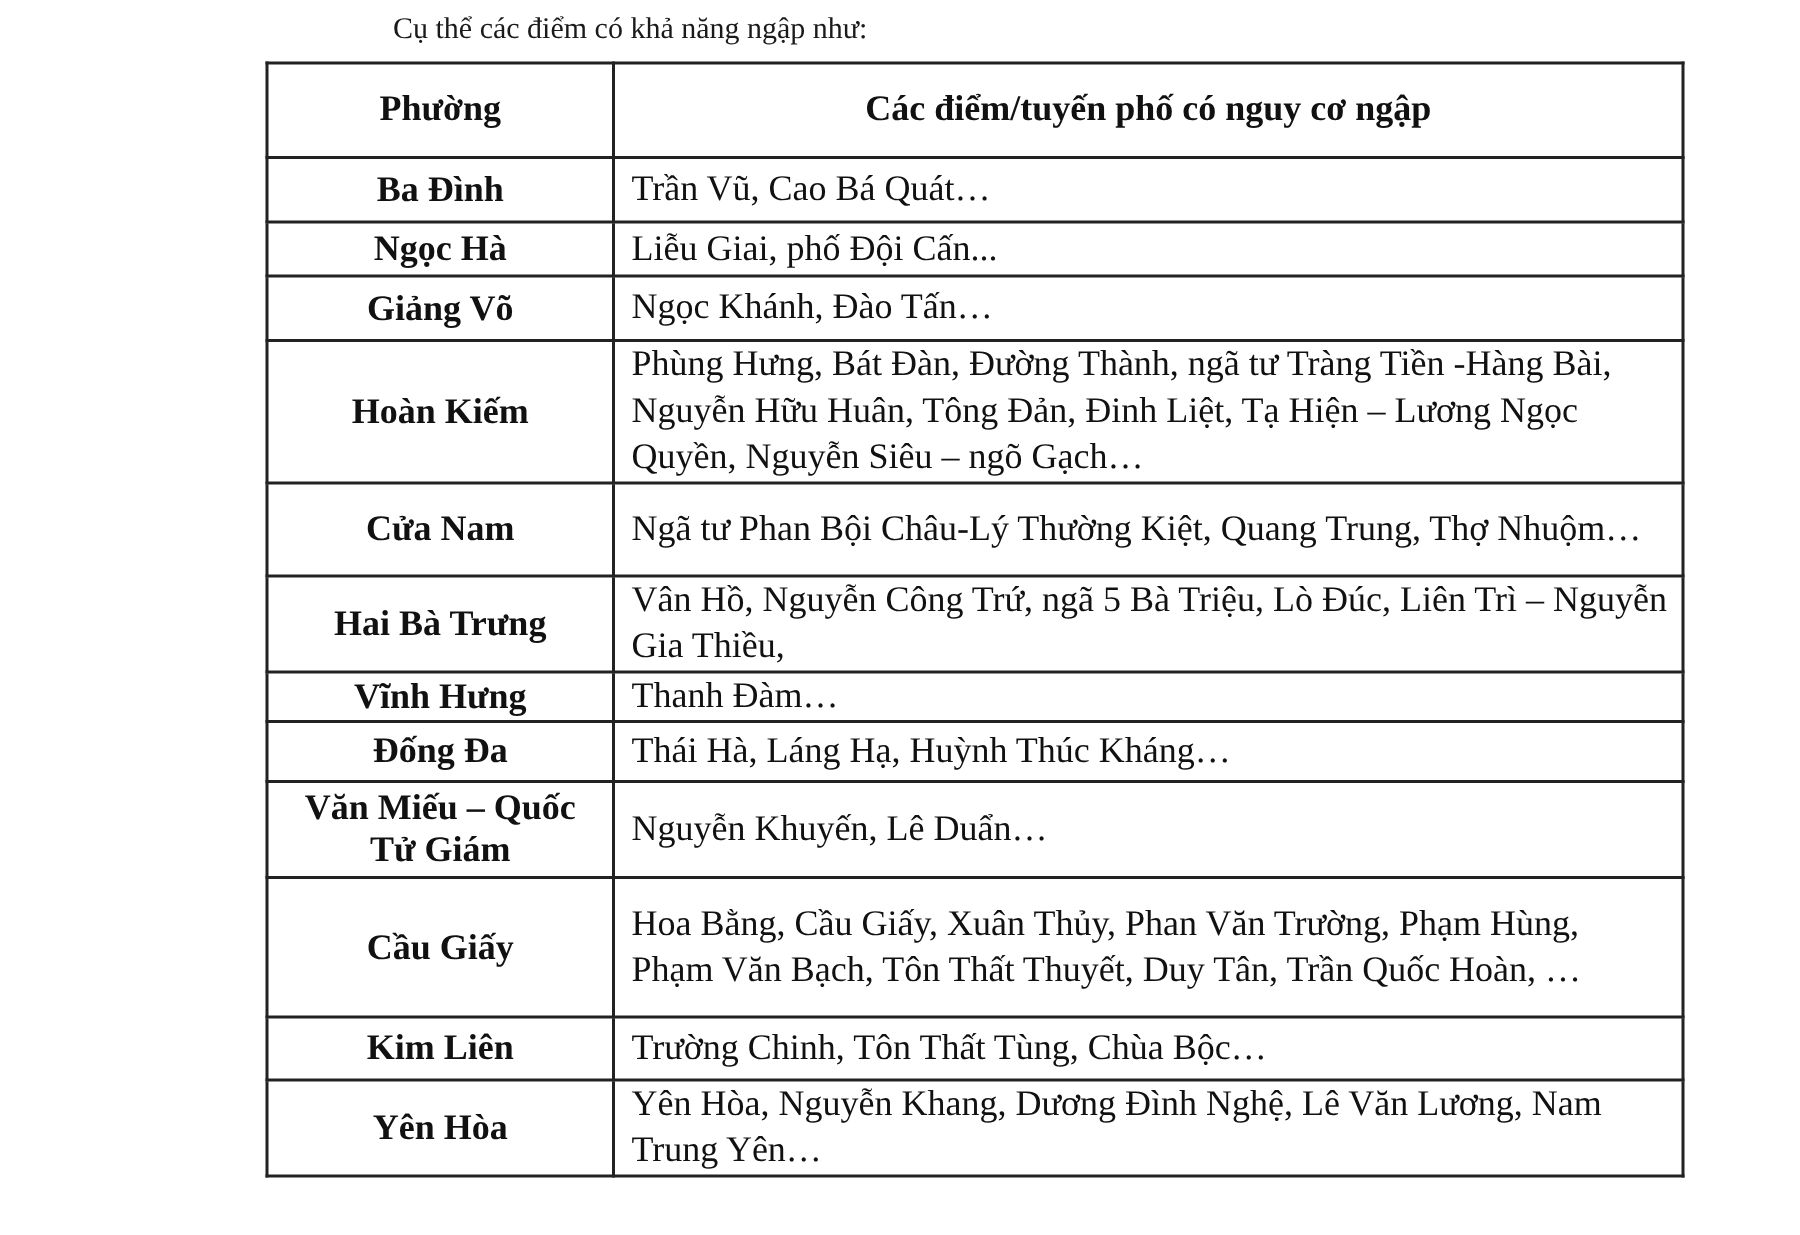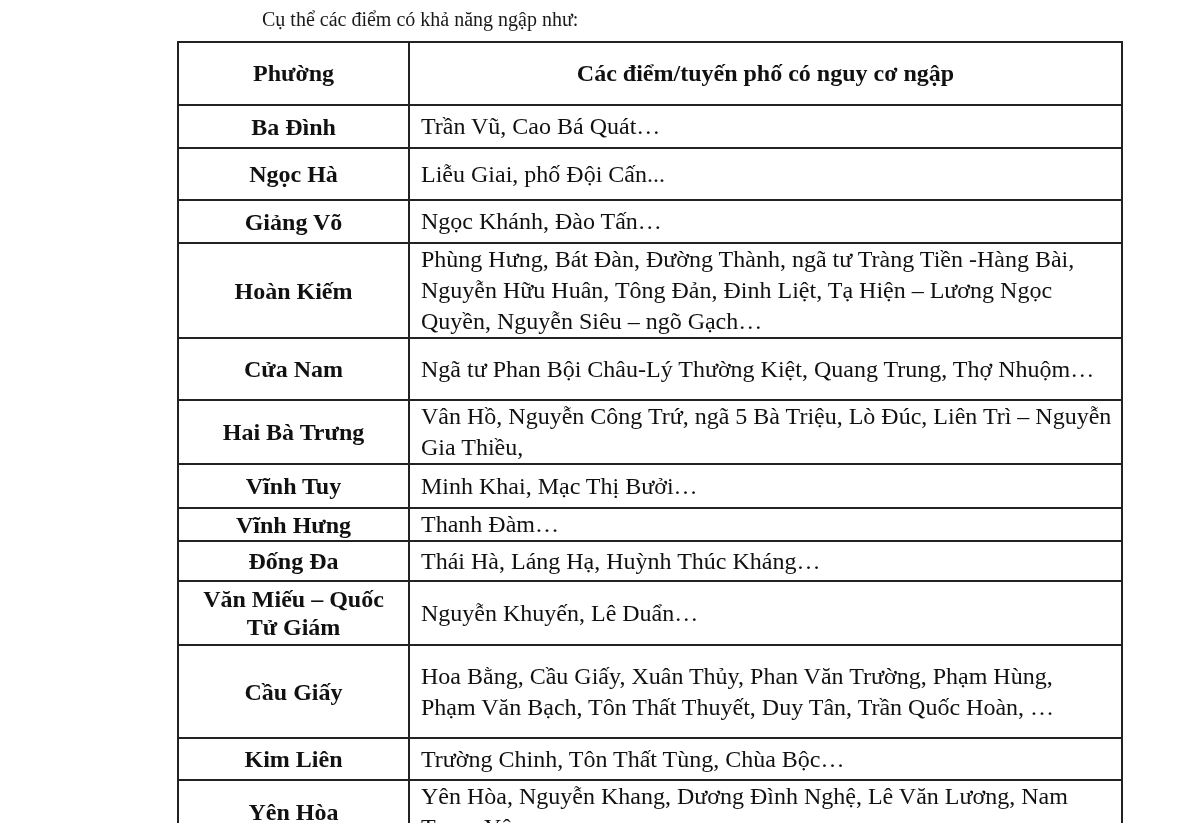--- a/index.html
+++ b/index.html
@@ -74,43 +74,39 @@
     <tr>
       <th>Phường</th>
       <th>Các điểm/tuyến phố có nguy cơ ngập</th>
     </tr>
   </thead>
   <tbody>
     <tr style="height:43px">
       <td class="ward">Ba Đình</td>
       <td class="streets">Trần Vũ, Cao Bá Quát…</td>
     </tr>
-    <tr style="height:52px">
+    <tr style="height:36px">
       <td class="ward">Ngọc Hà</td>
       <td class="streets">Liễu Giai, phố Đội Cấn...</td>
     </tr>
     <tr style="height:43px">
       <td class="ward">Giảng Võ</td>
       <td class="streets">Ngọc Khánh, Đào Tấn…</td>
     </tr>
     <tr style="height:94px">
       <td class="ward">Hoàn Kiếm</td>
       <td class="streets">Phùng Hưng, Bát Đàn, Đường Thành, ngã tư Tràng Tiền -Hàng Bài, Nguyễn Hữu Huân, Tông Đản, Đinh Liệt, Tạ Hiện – Lương Ngọc Quyền, Nguyễn Siêu – ngõ Gạch…</td>
     </tr>
     <tr style="height:62px">
       <td class="ward">Cửa Nam</td>
       <td class="streets">Ngã tư Phan Bội Châu-Lý Thường Kiệt, Quang Trung, Thợ Nhuộm…</td>
     </tr>
     <tr style="height:62px">
       <td class="ward">Hai Bà Trưng</td>
       <td class="streets">Vân Hồ, Nguyễn Công Trứ, ngã 5 Bà Triệu, Lò Đúc, Liên Trì – Nguyễn Gia Thiều,</td>
-    </tr>
-    <tr style="height:44px">
-      <td class="ward">Vĩnh Tuy</td>
-      <td class="streets">Minh Khai, Mạc Thị Bưởi…</td>
     </tr>
     <tr style="height:30px">
       <td class="ward">Vĩnh Hưng</td>
       <td class="streets">Thanh Đàm…</td>
     </tr>
     <tr style="height:40px">
       <td class="ward">Đống Đa</td>
       <td class="streets">Thái Hà, Láng Hạ, Huỳnh Thúc Kháng…</td>
     </tr>
     <tr style="height:64px">

